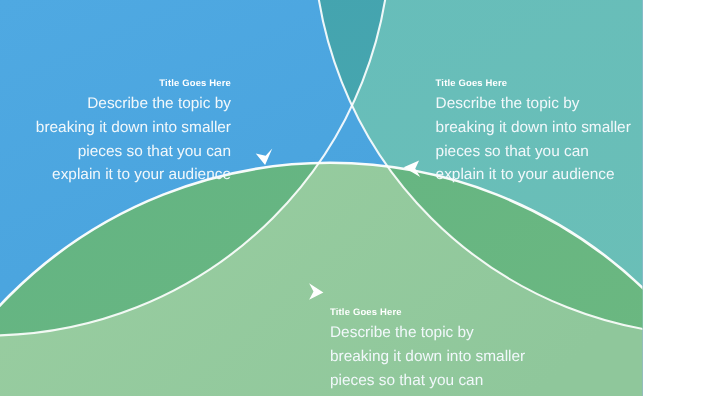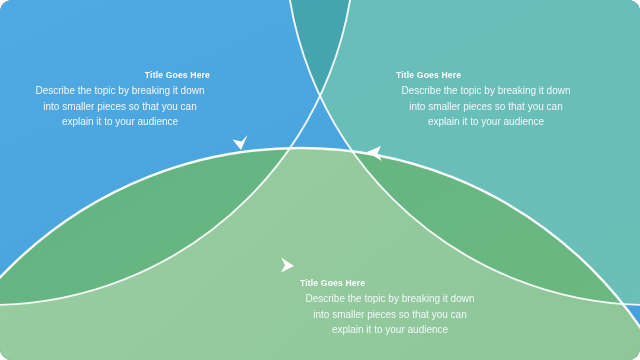--- a/index.html
+++ b/index.html
@@ -2,26 +2,25 @@
 <html><head>
 <meta charset="utf-8">
 <style>
   html, body {
     margin: 0;
     padding: 0;
     background: #ffffff;
   }
   #slide {
     position: relative;
-    width: 640px;
+    width: 584px;
     height: 360px;
     overflow: hidden;
     font-family: "Liberation Sans", sans-serif;
     background: #737373;
-    border-radius: 12px;
   }
   #venn-svg {
     position: absolute;
     left: 0;
     top: 0;
     width: 640px;
     height: 360px;
   }
   .text-block {
     position: absolute;
@@ -31,25 +30,24 @@
   }
   .tb-title {
     font-size: 8.6px;
     font-weight: bold;
     letter-spacing: 0.15px;
     margin-bottom: 3px;
     line-height: 1.2;
     color: #ffffff;
   }
   .tb-body {
-    font-size: 10px;
+    font-size: 14px;
     line-height: 1.55;
     color: #f2f8fb;
     font-weight: normal;
-    text-align: center;
   }
   #text-block-left {
     left: 30px;
     top: 70px;
     text-align: right;
   }
   #text-block-right {
     left: 396px;
     top: 70px;
     text-align: left;

